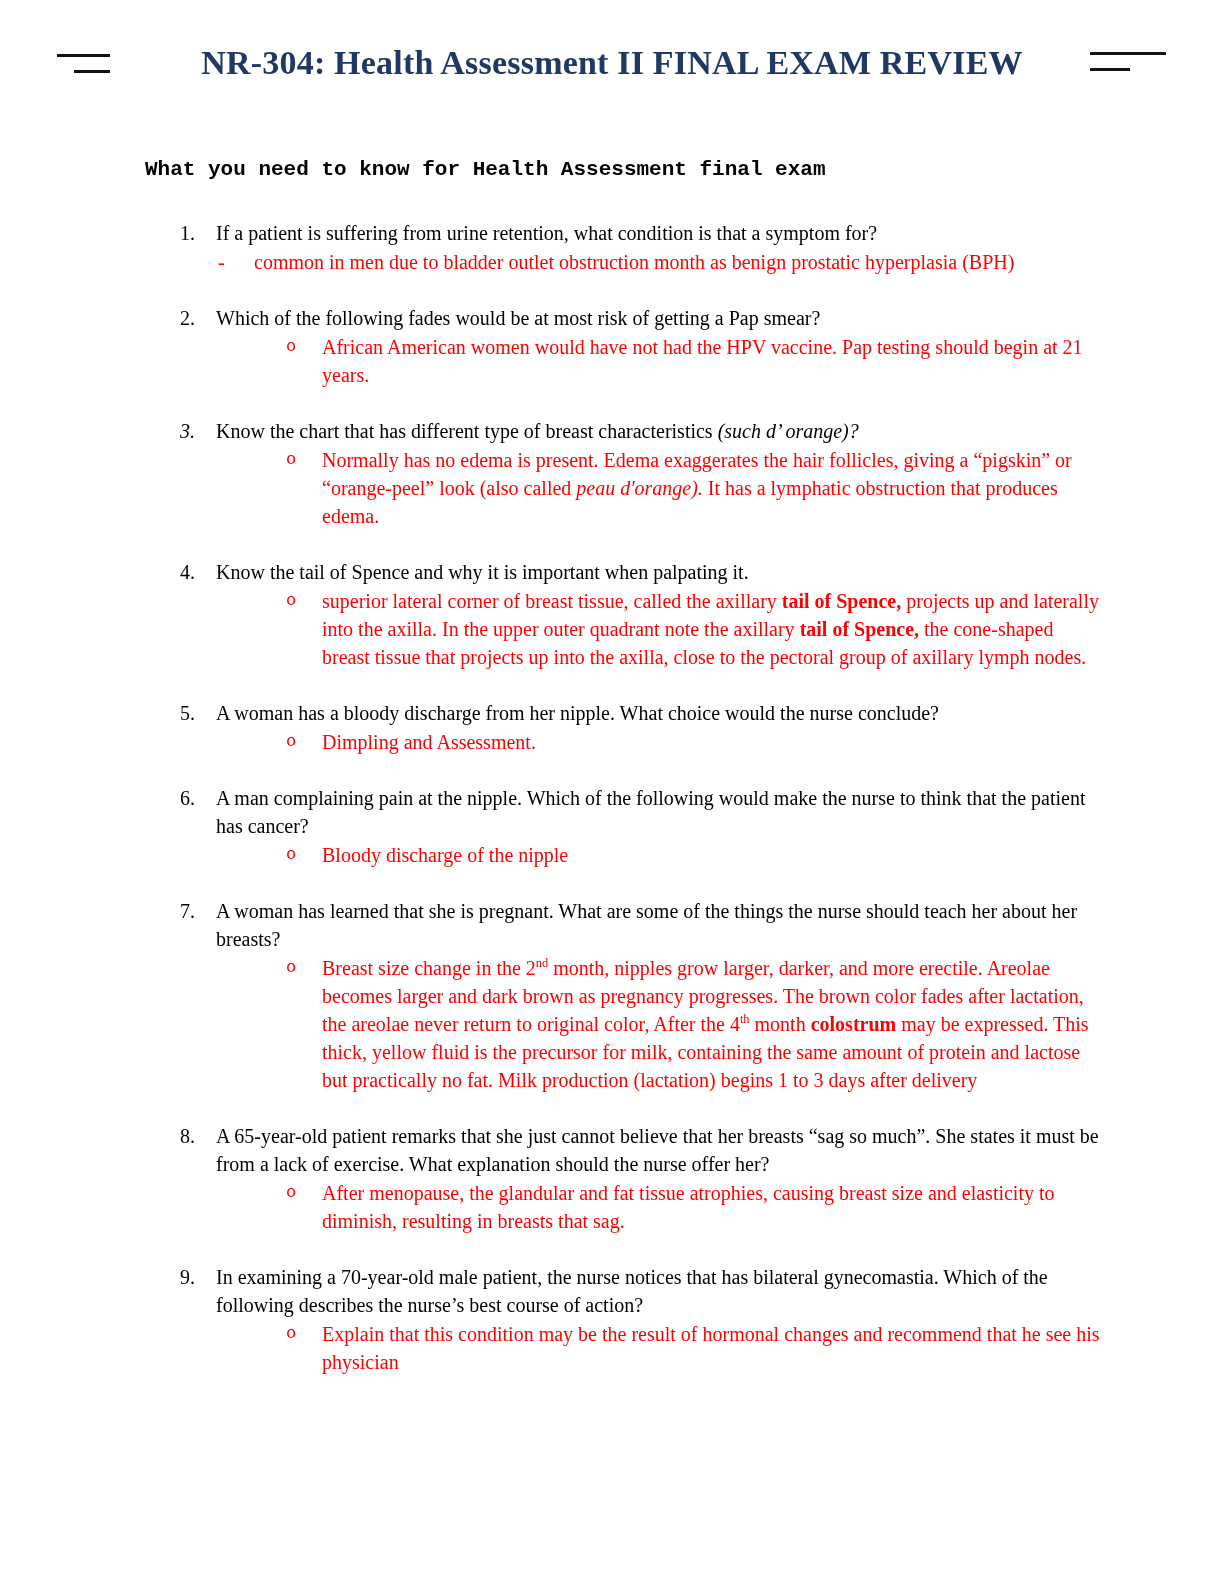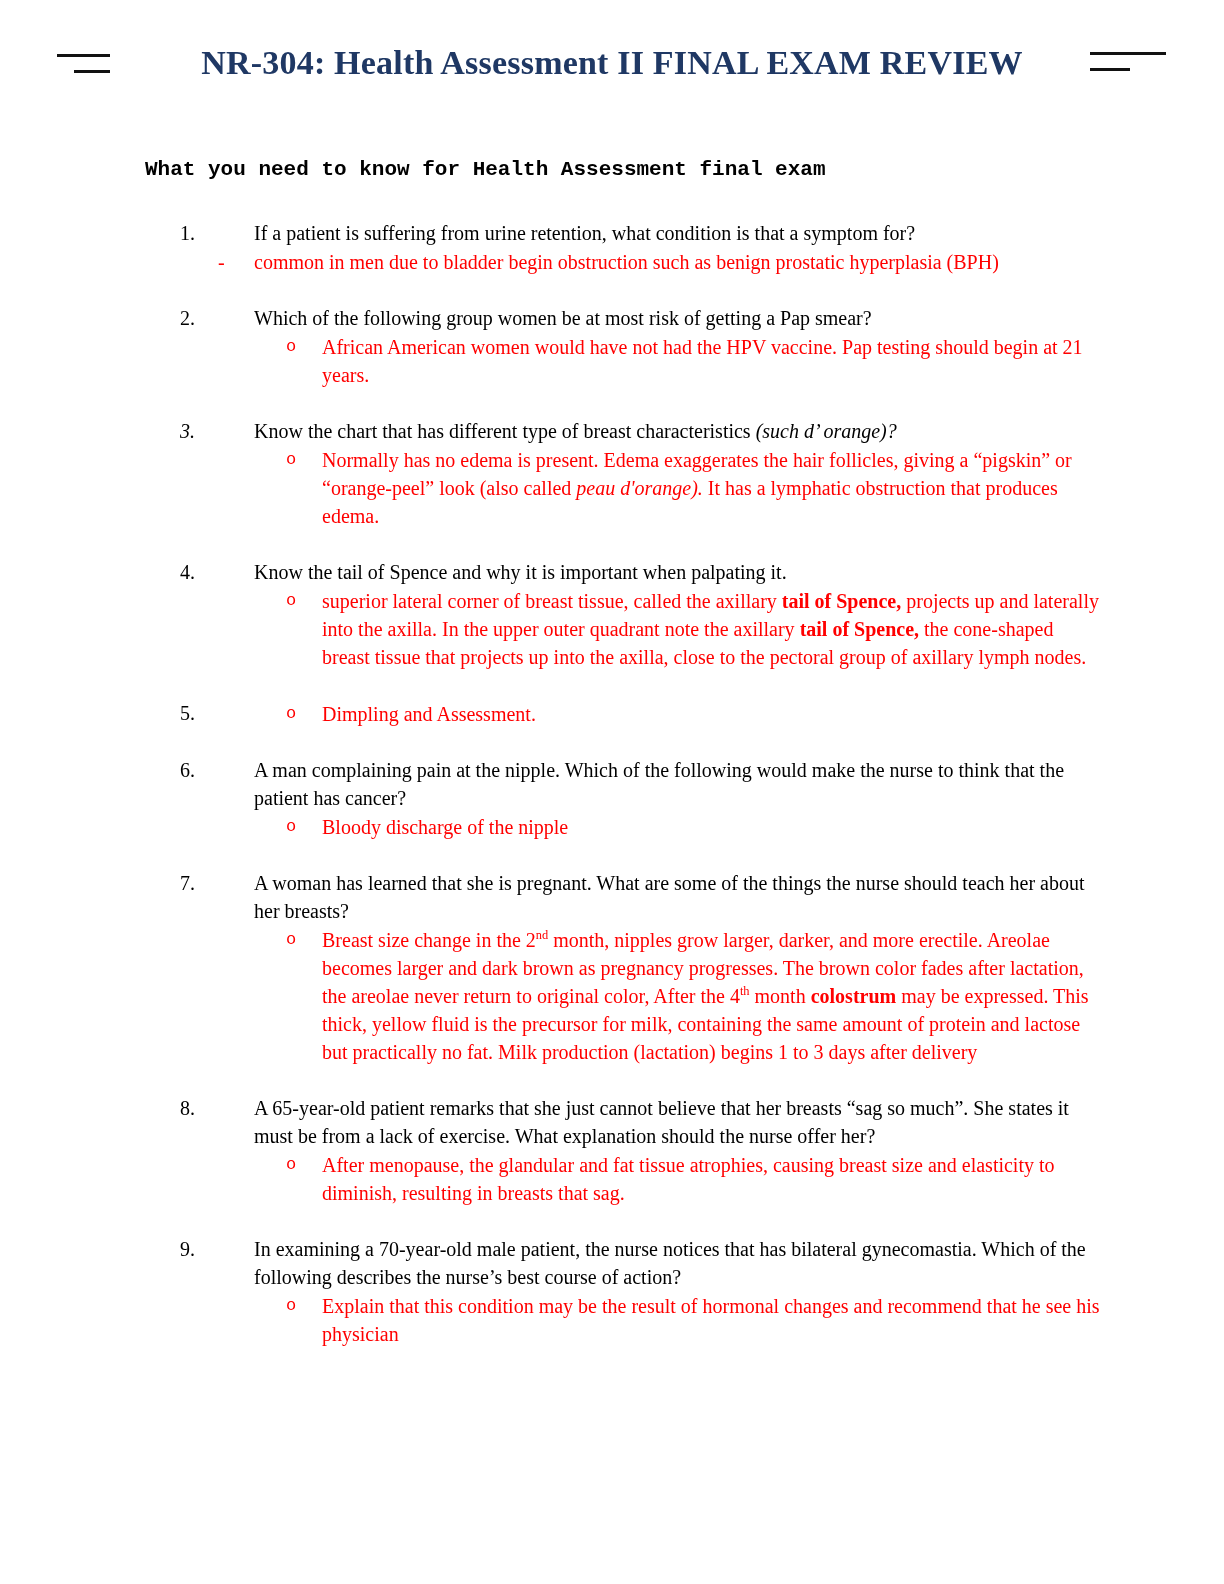--- a/index.html
+++ b/index.html
@@ -56,21 +56,21 @@
   .item{
     display:flex;
     margin-bottom:28px;
   }
   .num{
     flex:none;
     width:36px;
   }
   .num.it{font-style:italic;}
   .item-body{flex:1;min-width:0;}
-  .qtext{color:var(--ink);margin-left:38px;}
+  .qtext{color:var(--ink);}
   .answer-row{
     display:flex;
     color:var(--red);
     margin-top:1px;
   }
   .answer-row.dash .marker{
     flex:none;width:36px;margin-left:2px;
   }
   .answer-row.circle .marker{
     flex:none;width:36px;margin-left:70px;
@@ -101,28 +101,28 @@
 
   <h2 class="subtitle">What you need to know for Health Assessment final exam</h2>
 
   <div class="qlist">
       <div class="item">
         <span class="num">1.</span>
         <div class="item-body">
           <div class="qtext"><span>If a patient is suffering from urine retention, what condition is that a symptom for?</span></div>
           <div class="answer-row dash">
             <span class="marker">-</span>
-            <div class="atext"><span>common in men due to bladder begin obstruction such as benign prostatic hyperplasia (BPH)</span></div>
+            <div class="atext"><span>common in men due to bladder outlet obstruction month as benign prostatic hyperplasia (BPH)</span></div>
           </div>
         </div>
       </div>
       <div class="item">
         <span class="num">2.</span>
         <div class="item-body">
-          <div class="qtext"><span>Which of the following group women be at most risk of getting a Pap smear?</span></div>
+          <div class="qtext"><span>Which of the following fades would be at most risk of getting a Pap smear?</span></div>
           <div class="answer-row circle">
             <span class="marker">o</span>
             <div class="atext"><span>African American women would have not had the HPV vaccine. Pap testing should begin at 21 years.</span></div>
           </div>
         </div>
       </div>
       <div class="item">
         <span class="num it">3.</span>
         <div class="item-body">
           <div class="qtext"><span>Know the chart that has different type of breast characteristics </span><span class="seg-i">(such d’ orange)?</span></div>
@@ -138,20 +138,21 @@
           <div class="qtext"><span>Know the tail of Spence and why it is important when palpating it.</span></div>
           <div class="answer-row circle">
             <span class="marker">o</span>
             <div class="atext"><span>superior lateral corner of breast tissue, called the axillary </span><span class="seg-b">tail of Spence,</span><span> projects up and laterally into the axilla. In the upper outer quadrant note the axillary </span><span class="seg-b">tail of Spence,</span><span> the cone-shaped breast tissue that projects up into the axilla, close to the pectoral group of axillary lymph nodes.</span></div>
           </div>
         </div>
       </div>
       <div class="item">
         <span class="num">5.</span>
         <div class="item-body">
+          <div class="qtext"><span>A woman has a bloody discharge from her nipple. What choice would the nurse conclude?</span></div>
           <div class="answer-row circle">
             <span class="marker">o</span>
             <div class="atext"><span>Dimpling and Assessment.</span></div>
           </div>
         </div>
       </div>
       <div class="item">
         <span class="num">6.</span>
         <div class="item-body">
           <div class="qtext"><span>A man complaining pain at the nipple. Which of the following would make the nurse to think that the patient has cancer?</span></div>

